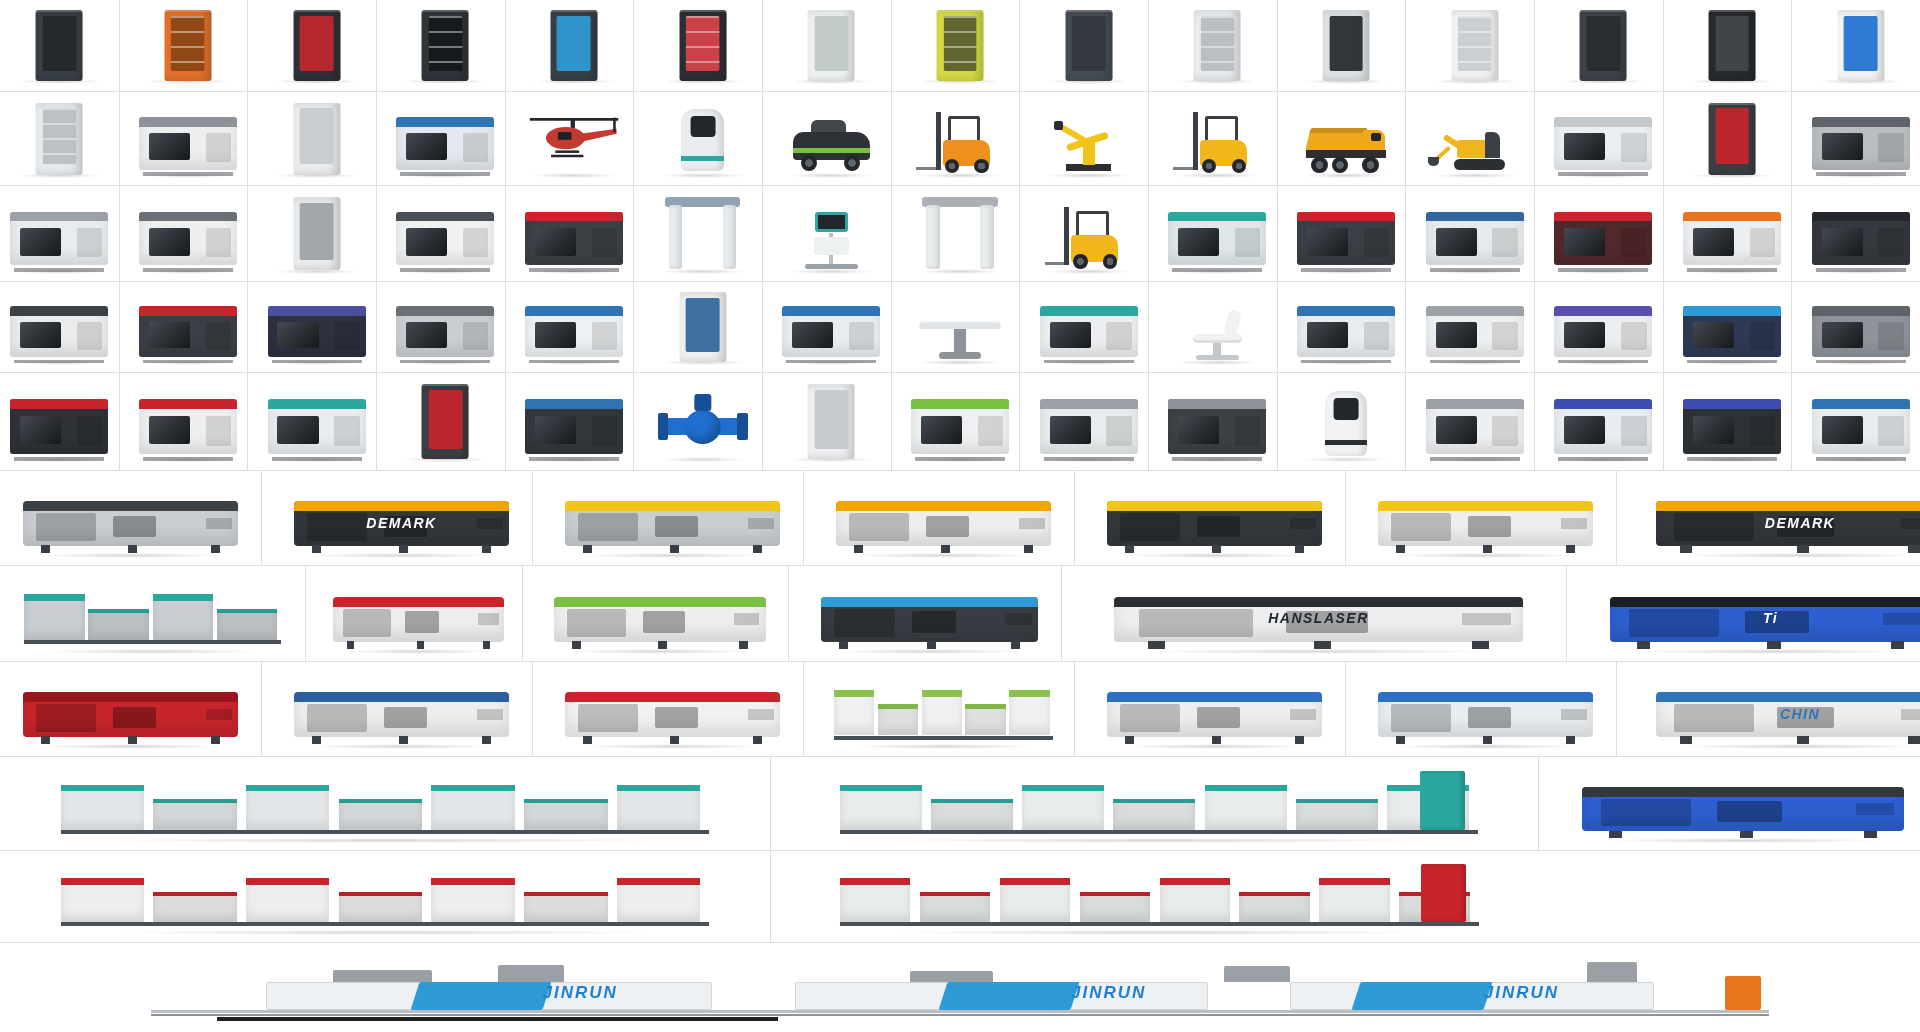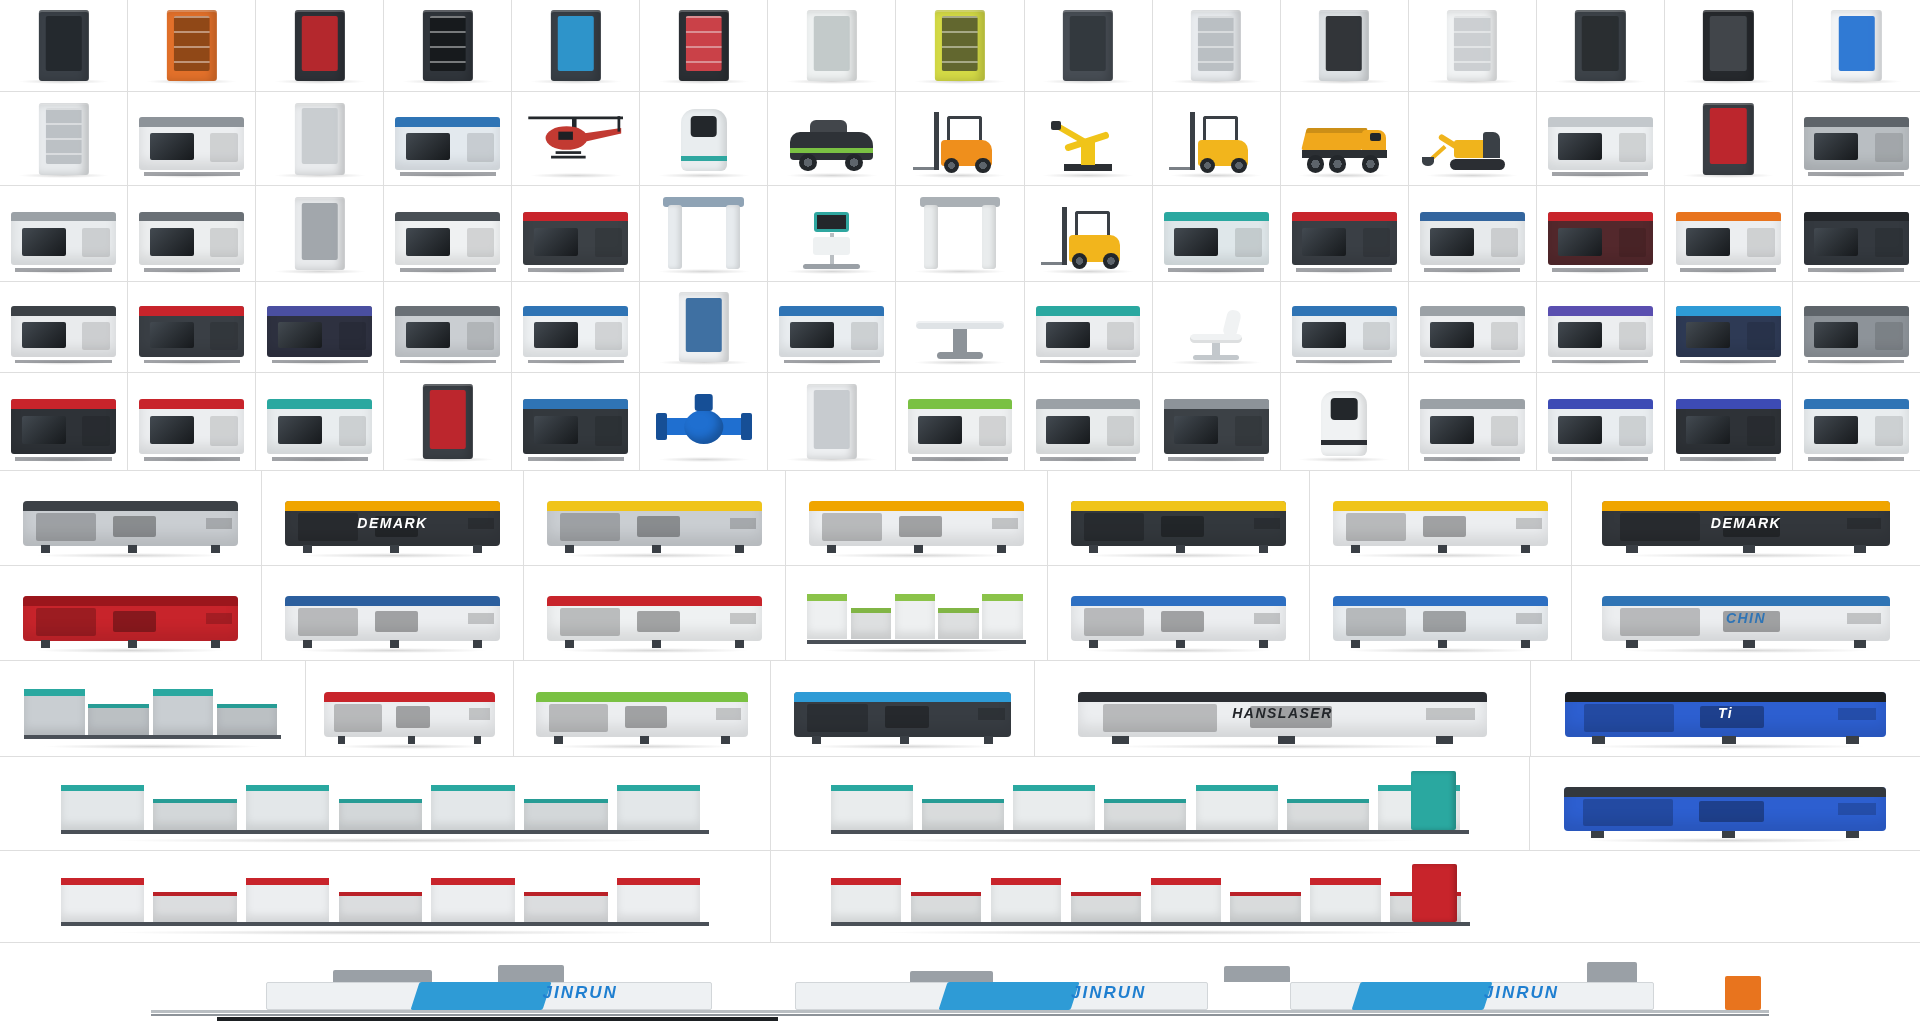--- a/index.html
+++ b/index.html
@@ -1,20 +1,20 @@
 <!DOCTYPE html>
 <html><head>
 <meta charset="utf-8">
 <title>Industrial machinery collage</title>
 <style>
   html,body{margin:0;padding:0;background:#ffffff;}
   *{box-sizing:border-box;}
   .canvas{position:relative;width:1920px;height:1032px;background:#fff;overflow:hidden;
           font-family:"Liberation Sans",sans-serif;}
-  .row{display:flex;width:100%;border-bottom:1px solid #dedede;}
+  .row{display:flex;width:100%;border-bottom:1px solid #dedede;gap:9px;}
   .row:last-child{border-bottom:none;}
   .cell{position:relative;background:#fff;border-right:1px solid #dedede;overflow:hidden;}
   .cell:last-child{border-right:none;}
   .g{position:absolute;inset:6% 7%;}
   .g div{position:absolute;}
   .shadow{left:8%;bottom:2%;width:84%;height:6%;
           background:radial-gradient(ellipse at 50% 50%, rgba(0,0,0,.16), rgba(0,0,0,0) 70%);}
   
   .cab-body{left:50%;transform:translateX(-50%);bottom:6%;width:46%;height:88%;background:var(--c);
             border-radius:3px;box-shadow:inset -5px 0 8px rgba(0,0,0,.18),inset 0 2px 0 rgba(255,255,255,.25);}
@@ -982,20 +982,116 @@
         <div class="wd-win"></div>
         <div class="wd-tail"></div>
             <div class="m-label" style="color:#ffffff">DEMARK</div>
           </div>
         <div class="wf wf1"></div>
           <div class="wf wf2"></div>
         <div class="wf wf3"></div>
         </div>
       </div>
     </div>
+    <div class="row" style="height: 96px;">
+      <div class="cell" style="flex: 0 0 306px; --c: #c9ced2; --a: #2aa8a0;">
+        <div class="g">
+          <div class="shadow"></div>
+          <div class="ln-mod" style="left:1%;width:23.1%;height:55%;
+          background:#c9ced2;">
+          <div class="ln-acc" style="background:#2aa8a0"></div>
+          </div>
+          <div class="ln-mod" style="left:25.5%;width:23.1%;height:38%;
+          background:#c9ced2;filter:brightness(.93);">
+          <div class="ln-acc" style="background:#2aa8a0"></div>
+          </div>
+          <div class="ln-mod" style="left:50%;width:23.1%;height:55%;
+          background:#c9ced2;">
+          <div class="ln-acc" style="background:#2aa8a0"></div>
+          </div>
+          <div class="ln-mod" style="left:74.5%;width:23.1%;height:38%;
+          background:#c9ced2;filter:brightness(.93);">
+          <div class="ln-acc" style="background:#2aa8a0"></div>
+          </div>
+          <div class="ln-base"></div>
+        </div>
+      </div>
+      <div class="cell" style="flex: 0 0 208px; --c: #eceef0; --a: #c8242b;">
+        <div class="g">
+          <div class="shadow"></div>
+          <div class="wd-body">
+        <div class="wd-stripe"></div>
+        <div class="wd-clamp"></div>
+        <div class="wd-win"></div>
+        <div class="wd-tail"></div>
+          </div>
+        <div class="wf wf1"></div>
+          <div class="wf wf2"></div>
+        <div class="wf wf3"></div>
+        </div>
+      </div>
+      <div class="cell" style="flex: 0 0 257px; --c: #eceef0; --a: #7ac143;">
+        <div class="g">
+          <div class="shadow"></div>
+          <div class="wd-body">
+        <div class="wd-stripe"></div>
+        <div class="wd-clamp"></div>
+        <div class="wd-win"></div>
+        <div class="wd-tail"></div>
+          </div>
+        <div class="wf wf1"></div>
+          <div class="wf wf2"></div>
+        <div class="wf wf3"></div>
+        </div>
+      </div>
+      <div class="cell" style="flex: 0 0 264px; --c: #383d43; --a: #2e9bd6;">
+        <div class="g">
+          <div class="shadow"></div>
+          <div class="wd-body">
+        <div class="wd-stripe"></div>
+        <div class="wd-clamp"></div>
+        <div class="wd-win"></div>
+        <div class="wd-tail"></div>
+          </div>
+        <div class="wf wf1"></div>
+          <div class="wf wf2"></div>
+        <div class="wf wf3"></div>
+        </div>
+      </div>
+      <div class="cell" style="flex: 0 0 496px; --c: #eceef0; --a: #2b2e33;">
+        <div class="g">
+          <div class="shadow"></div>
+          <div class="wd-body">
+        <div class="wd-stripe"></div>
+        <div class="wd-clamp"></div>
+        <div class="wd-win"></div>
+        <div class="wd-tail"></div>
+            <div class="m-label" style="color:#23262a">HANSLASER</div>
+          </div>
+        <div class="wf wf1"></div>
+          <div class="wf wf2"></div>
+        <div class="wf wf3"></div>
+        </div>
+      </div>
+      <div class="cell" style="flex: 0 0 389px; --c: #2d5fd0; --a: #1d2023;">
+        <div class="g">
+          <div class="shadow"></div>
+          <div class="wd-body">
+        <div class="wd-stripe"></div>
+        <div class="wd-clamp"></div>
+        <div class="wd-win"></div>
+        <div class="wd-tail"></div>
+            <div class="m-label" style="color:#ffffff">Ti</div>
+          </div>
+        <div class="wf wf1"></div>
+          <div class="wf wf2"></div>
+        <div class="wf wf3"></div>
+        </div>
+      </div>
+    </div>
     <div class="row" style="height: 95px;">
       <div class="cell" style="flex: 0 0 262px; --c: #c8242b; --a: #9b161c;">
         <div class="g">
           <div class="shadow"></div>
           <div class="wd-body">
         <div class="wd-stripe"></div>
         <div class="wd-clamp"></div>
         <div class="wd-win"></div>
         <div class="wd-tail"></div>
           </div>
@@ -1088,116 +1184,20 @@
       </div>
       <div class="cell" style="flex: 0 0 348px; --c: #eceef0; --a: #2f74b5;">
         <div class="g">
           <div class="shadow"></div>
           <div class="wd-body">
         <div class="wd-stripe"></div>
         <div class="wd-clamp"></div>
         <div class="wd-win"></div>
         <div class="wd-tail"></div>
             <div class="m-label" style="color:#2f74b5">CHIN</div>
-          </div>
-        <div class="wf wf1"></div>
-          <div class="wf wf2"></div>
-        <div class="wf wf3"></div>
-        </div>
-      </div>
-    </div>
-    <div class="row" style="height: 96px;">
-      <div class="cell" style="flex: 0 0 306px; --c: #c9ced2; --a: #2aa8a0;">
-        <div class="g">
-          <div class="shadow"></div>
-          <div class="ln-mod" style="left:1%;width:23.1%;height:55%;
-          background:#c9ced2;">
-          <div class="ln-acc" style="background:#2aa8a0"></div>
-          </div>
-          <div class="ln-mod" style="left:25.5%;width:23.1%;height:38%;
-          background:#c9ced2;filter:brightness(.93);">
-          <div class="ln-acc" style="background:#2aa8a0"></div>
-          </div>
-          <div class="ln-mod" style="left:50%;width:23.1%;height:55%;
-          background:#c9ced2;">
-          <div class="ln-acc" style="background:#2aa8a0"></div>
-          </div>
-          <div class="ln-mod" style="left:74.5%;width:23.1%;height:38%;
-          background:#c9ced2;filter:brightness(.93);">
-          <div class="ln-acc" style="background:#2aa8a0"></div>
-          </div>
-          <div class="ln-base"></div>
-        </div>
-      </div>
-      <div class="cell" style="flex: 0 0 208px; --c: #eceef0; --a: #c8242b;">
-        <div class="g">
-          <div class="shadow"></div>
-          <div class="wd-body">
-        <div class="wd-stripe"></div>
-        <div class="wd-clamp"></div>
-        <div class="wd-win"></div>
-        <div class="wd-tail"></div>
-          </div>
-        <div class="wf wf1"></div>
-          <div class="wf wf2"></div>
-        <div class="wf wf3"></div>
-        </div>
-      </div>
-      <div class="cell" style="flex: 0 0 257px; --c: #eceef0; --a: #7ac143;">
-        <div class="g">
-          <div class="shadow"></div>
-          <div class="wd-body">
-        <div class="wd-stripe"></div>
-        <div class="wd-clamp"></div>
-        <div class="wd-win"></div>
-        <div class="wd-tail"></div>
-          </div>
-        <div class="wf wf1"></div>
-          <div class="wf wf2"></div>
-        <div class="wf wf3"></div>
-        </div>
-      </div>
-      <div class="cell" style="flex: 0 0 264px; --c: #383d43; --a: #2e9bd6;">
-        <div class="g">
-          <div class="shadow"></div>
-          <div class="wd-body">
-        <div class="wd-stripe"></div>
-        <div class="wd-clamp"></div>
-        <div class="wd-win"></div>
-        <div class="wd-tail"></div>
-          </div>
-        <div class="wf wf1"></div>
-          <div class="wf wf2"></div>
-        <div class="wf wf3"></div>
-        </div>
-      </div>
-      <div class="cell" style="flex: 0 0 496px; --c: #eceef0; --a: #2b2e33;">
-        <div class="g">
-          <div class="shadow"></div>
-          <div class="wd-body">
-        <div class="wd-stripe"></div>
-        <div class="wd-clamp"></div>
-        <div class="wd-win"></div>
-        <div class="wd-tail"></div>
-            <div class="m-label" style="color:#23262a">HANSLASER</div>
-          </div>
-        <div class="wf wf1"></div>
-          <div class="wf wf2"></div>
-        <div class="wf wf3"></div>
-        </div>
-      </div>
-      <div class="cell" style="flex: 0 0 389px; --c: #2d5fd0; --a: #1d2023;">
-        <div class="g">
-          <div class="shadow"></div>
-          <div class="wd-body">
-        <div class="wd-stripe"></div>
-        <div class="wd-clamp"></div>
-        <div class="wd-win"></div>
-        <div class="wd-tail"></div>
-            <div class="m-label" style="color:#ffffff">Ti</div>
           </div>
         <div class="wf wf1"></div>
           <div class="wf wf2"></div>
         <div class="wf wf3"></div>
         </div>
       </div>
     </div>
     <div class="row" style="height: 94px;">
       <div class="cell" style="flex: 0 0 771px; --c: #e3e7e9; --a: #2aa8a0;">
         <div class="g">

